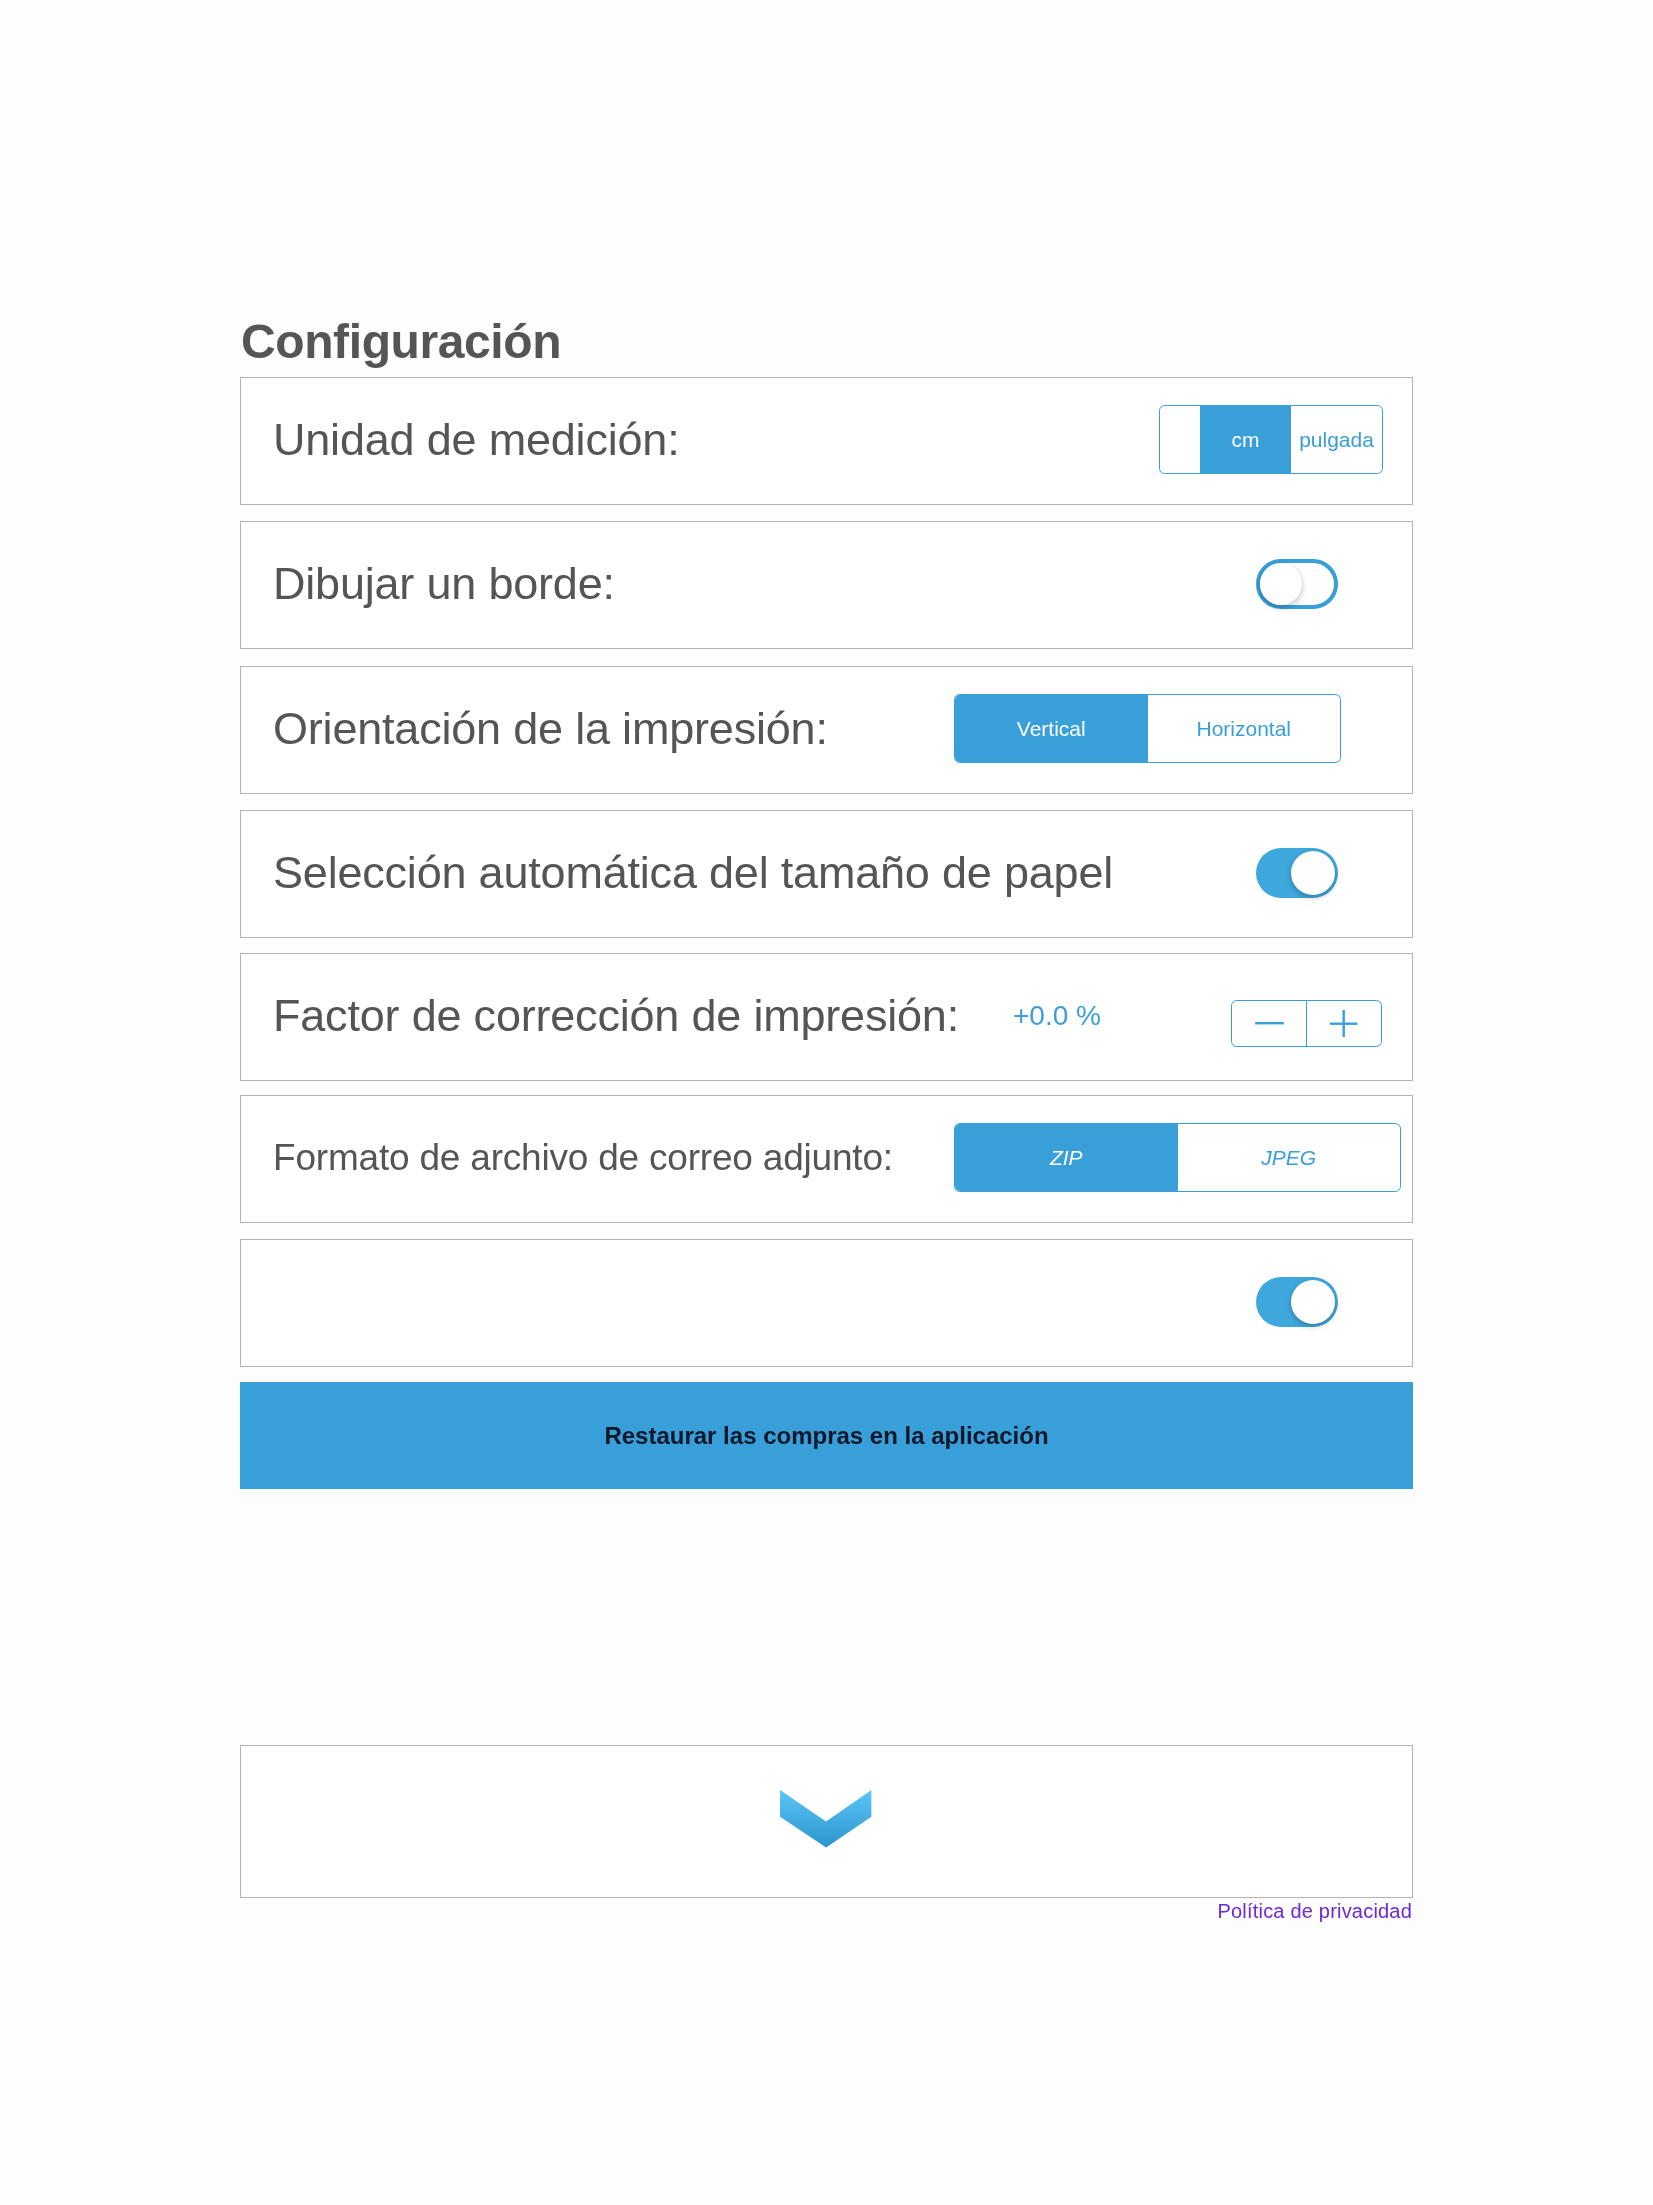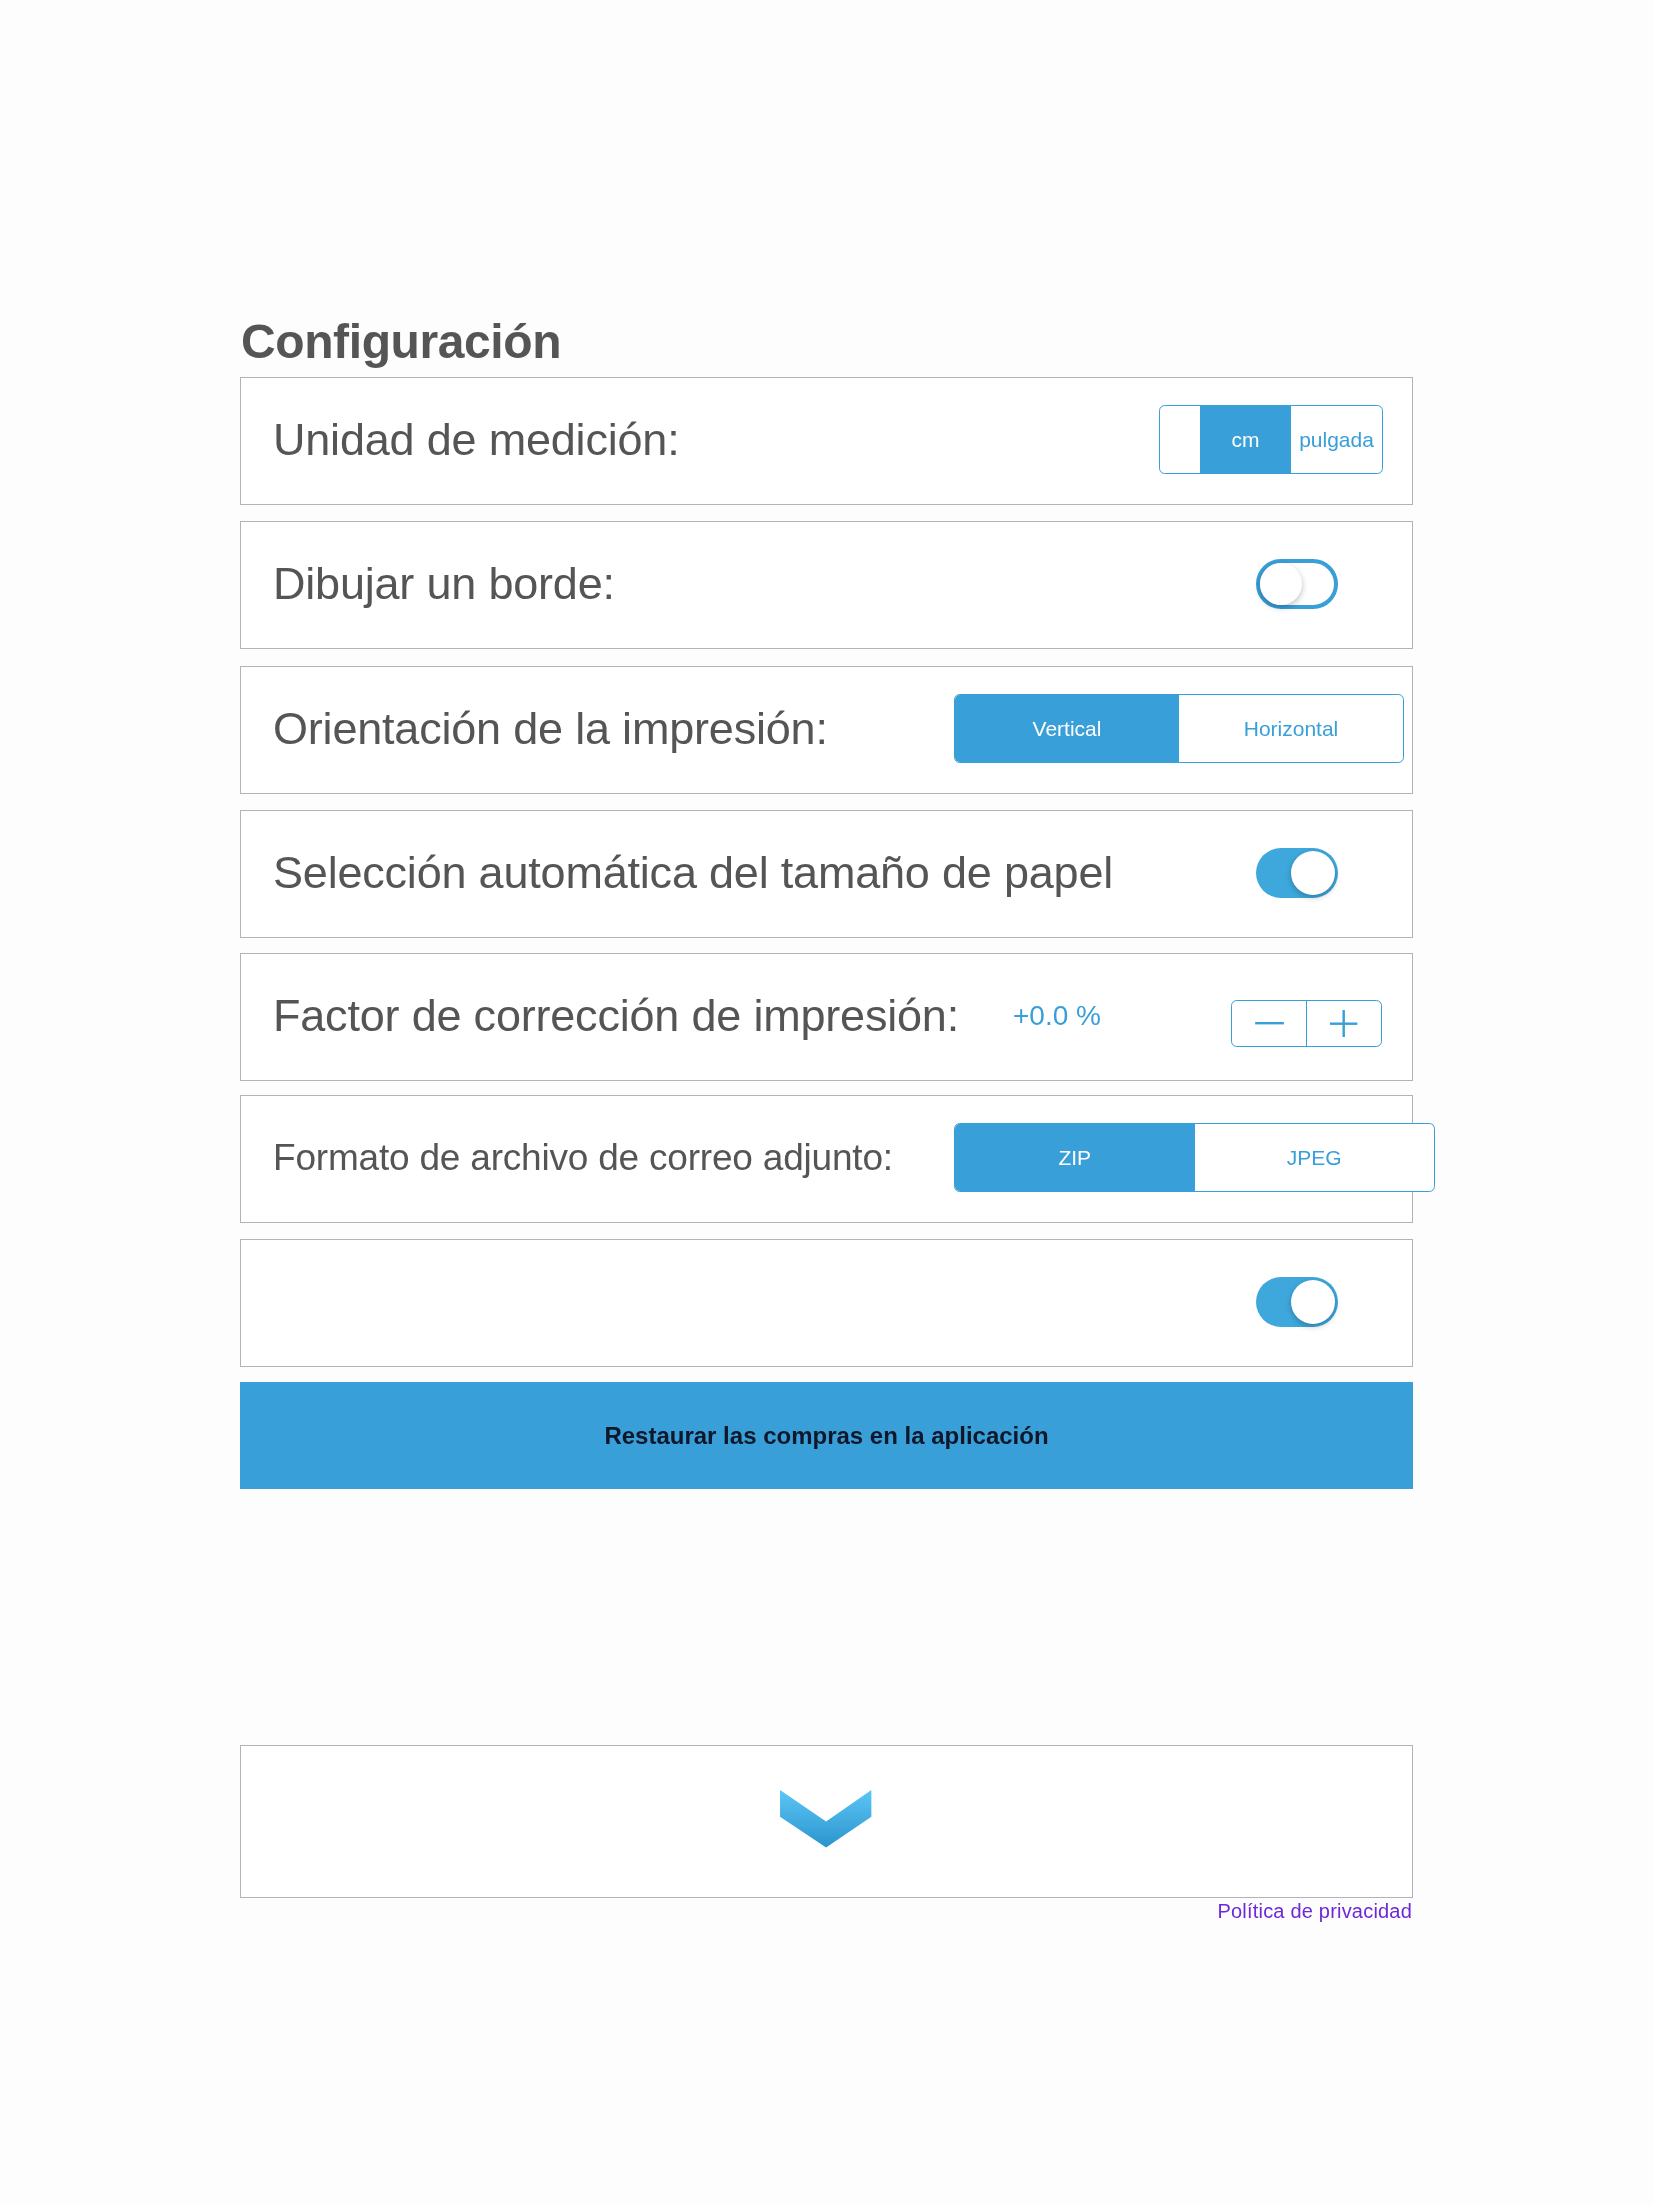--- a/index.html
+++ b/index.html
@@ -106,21 +106,21 @@
 
 <div class="card" style="top:521px;">
   <div class="label">Dibujar un borde:</div>
   <div class="toggle off">
     <div class="knob"></div>
   </div>
 </div>
 
 <div class="card" style="top:666px;">
   <div class="label">Orientación de la impresión:</div>
-  <div class="seg" style="left:713px; width:450px;">
+  <div class="seg" style="left:713px; width:387px;">
     <div class="opt active">Vertical</div>
     <div class="opt">Horizontal</div>
   </div>
 </div>
 
 <div class="card" style="top:810px;">
   <div class="label">Selección automática del tamaño de papel</div>
   <div class="toggle on">
     <div class="knob"></div>
   </div>
@@ -139,21 +139,21 @@
       <svg width="27.4" height="27.4" viewBox="0 0 34 34">
         <rect x="0" y="15.5" width="34" height="3" fill="#389fd9"></rect>
         <rect x="15.5" y="0" width="3" height="34" fill="#389fd9"></rect>
       </svg>
     </div>
   </div>
 </div>
 
 <div class="card" style="top:1095px;">
   <div class="label small">Formato de archivo de correo adjunto:</div>
-  <div class="seg" style="left:713px; width:481px;">
+  <div class="seg" style="left:713px; width:447px;font-style:italic;">
     <div class="opt active">ZIP</div>
     <div class="opt">JPEG</div>
   </div>
 </div>
 
 <div class="card" style="top:1239px;">
   <div class="toggle on">
     <div class="knob"></div>
   </div>
 </div>

